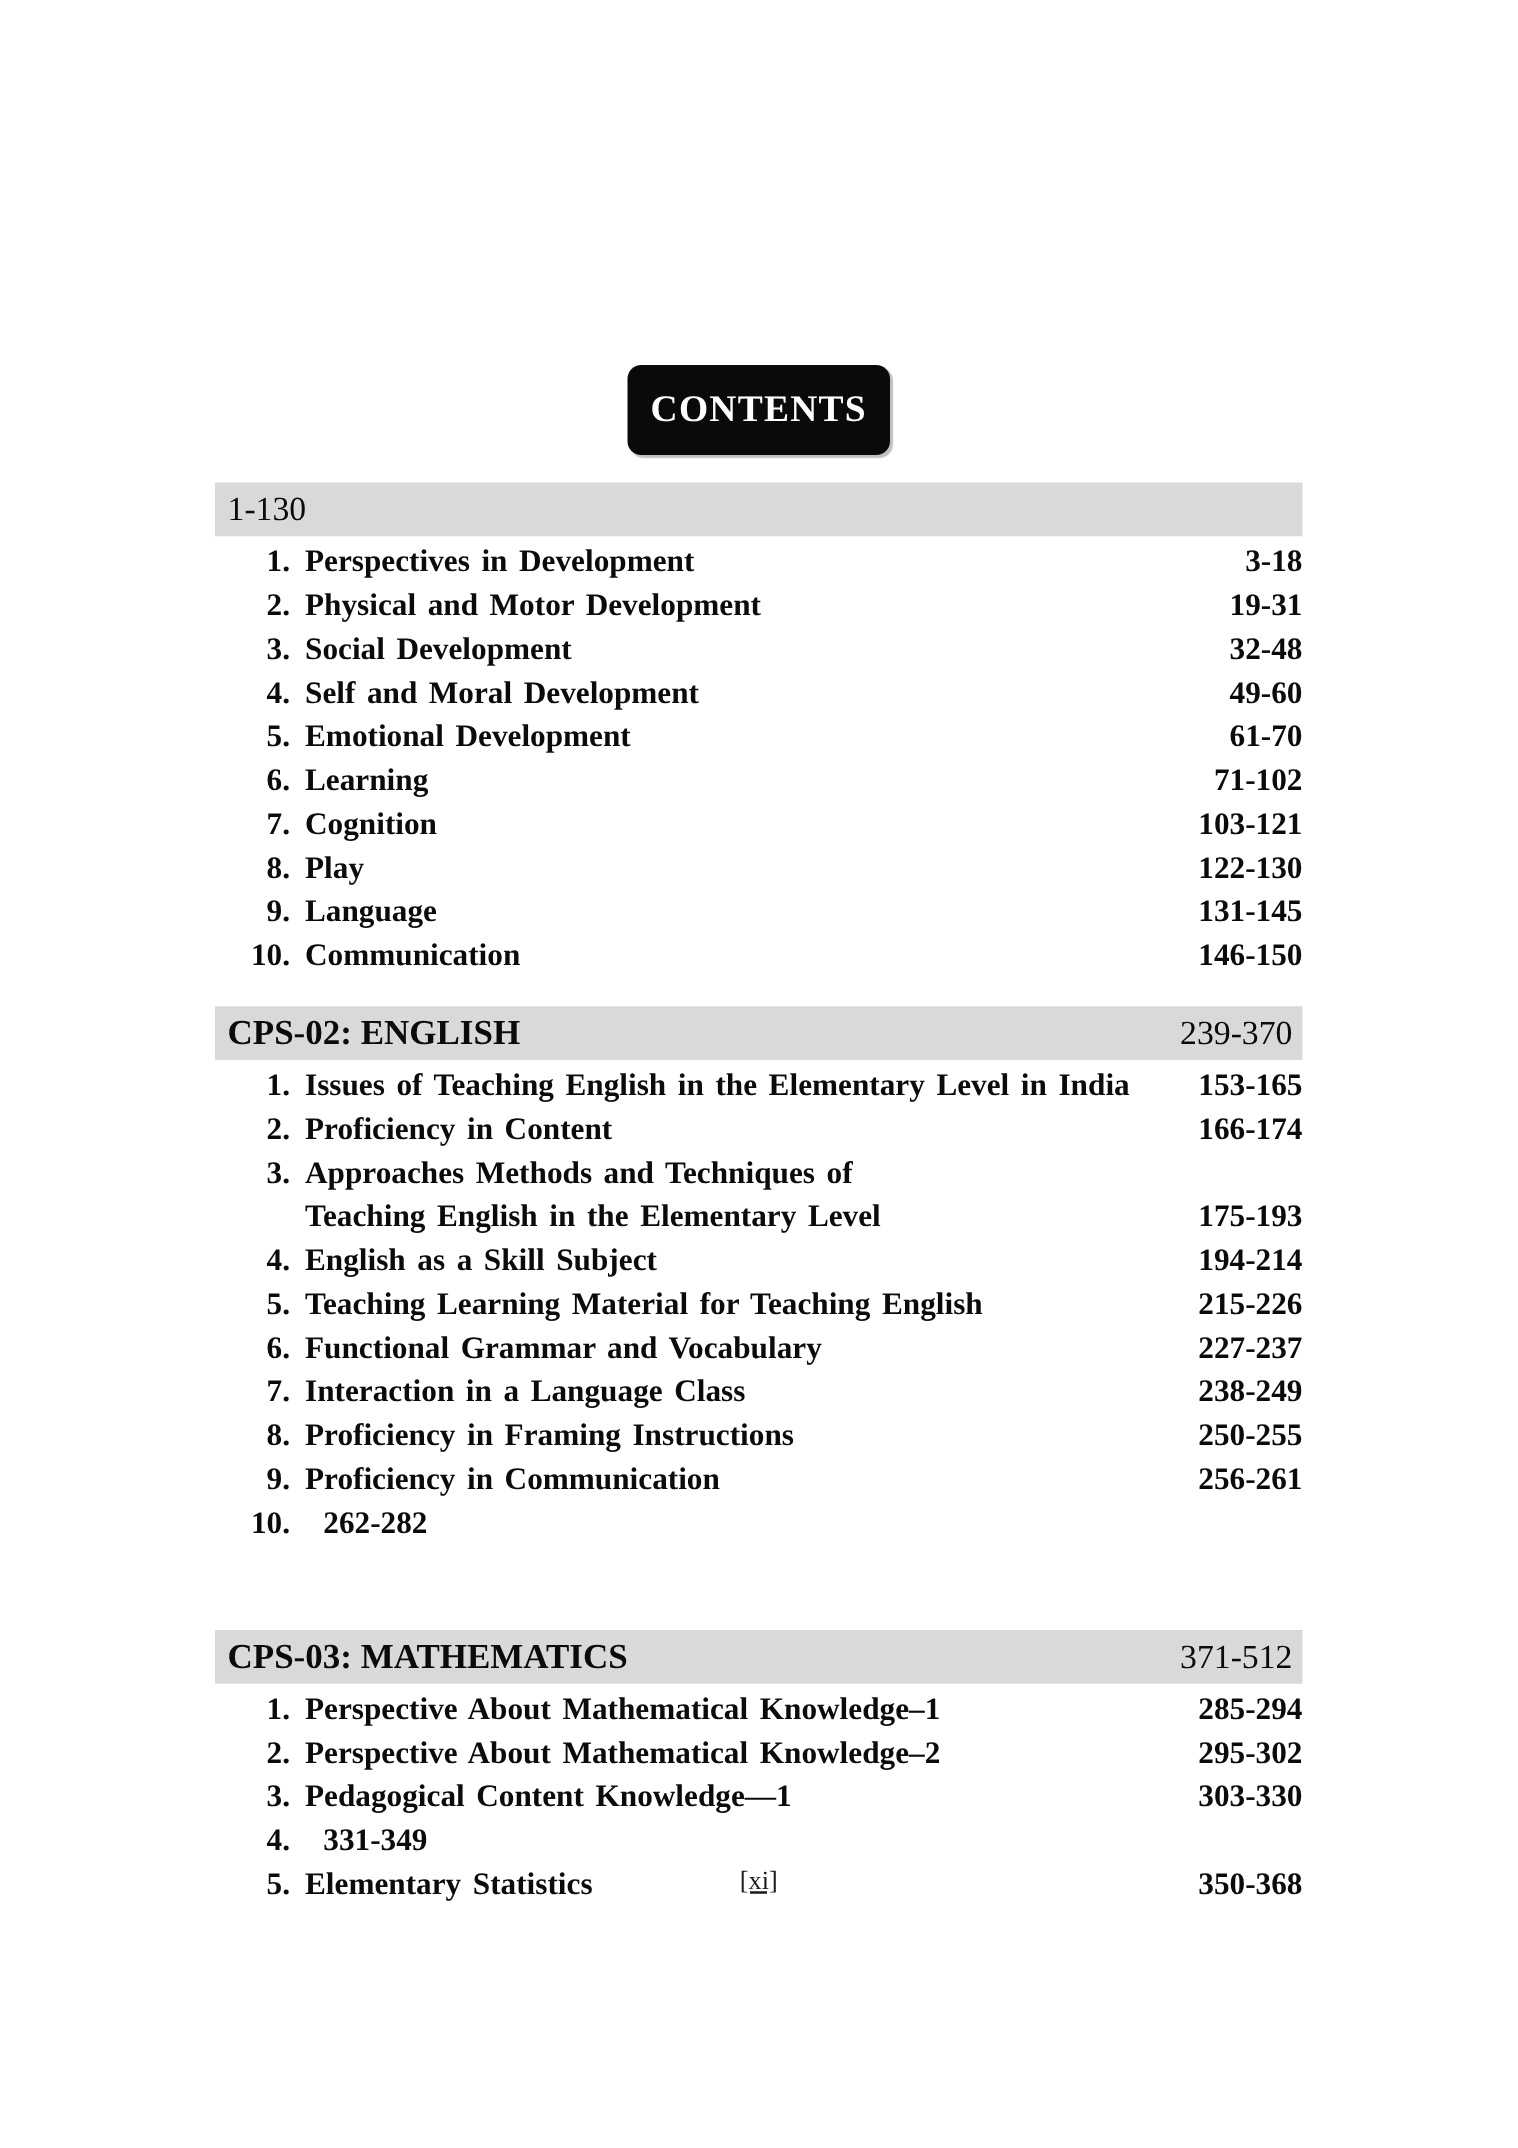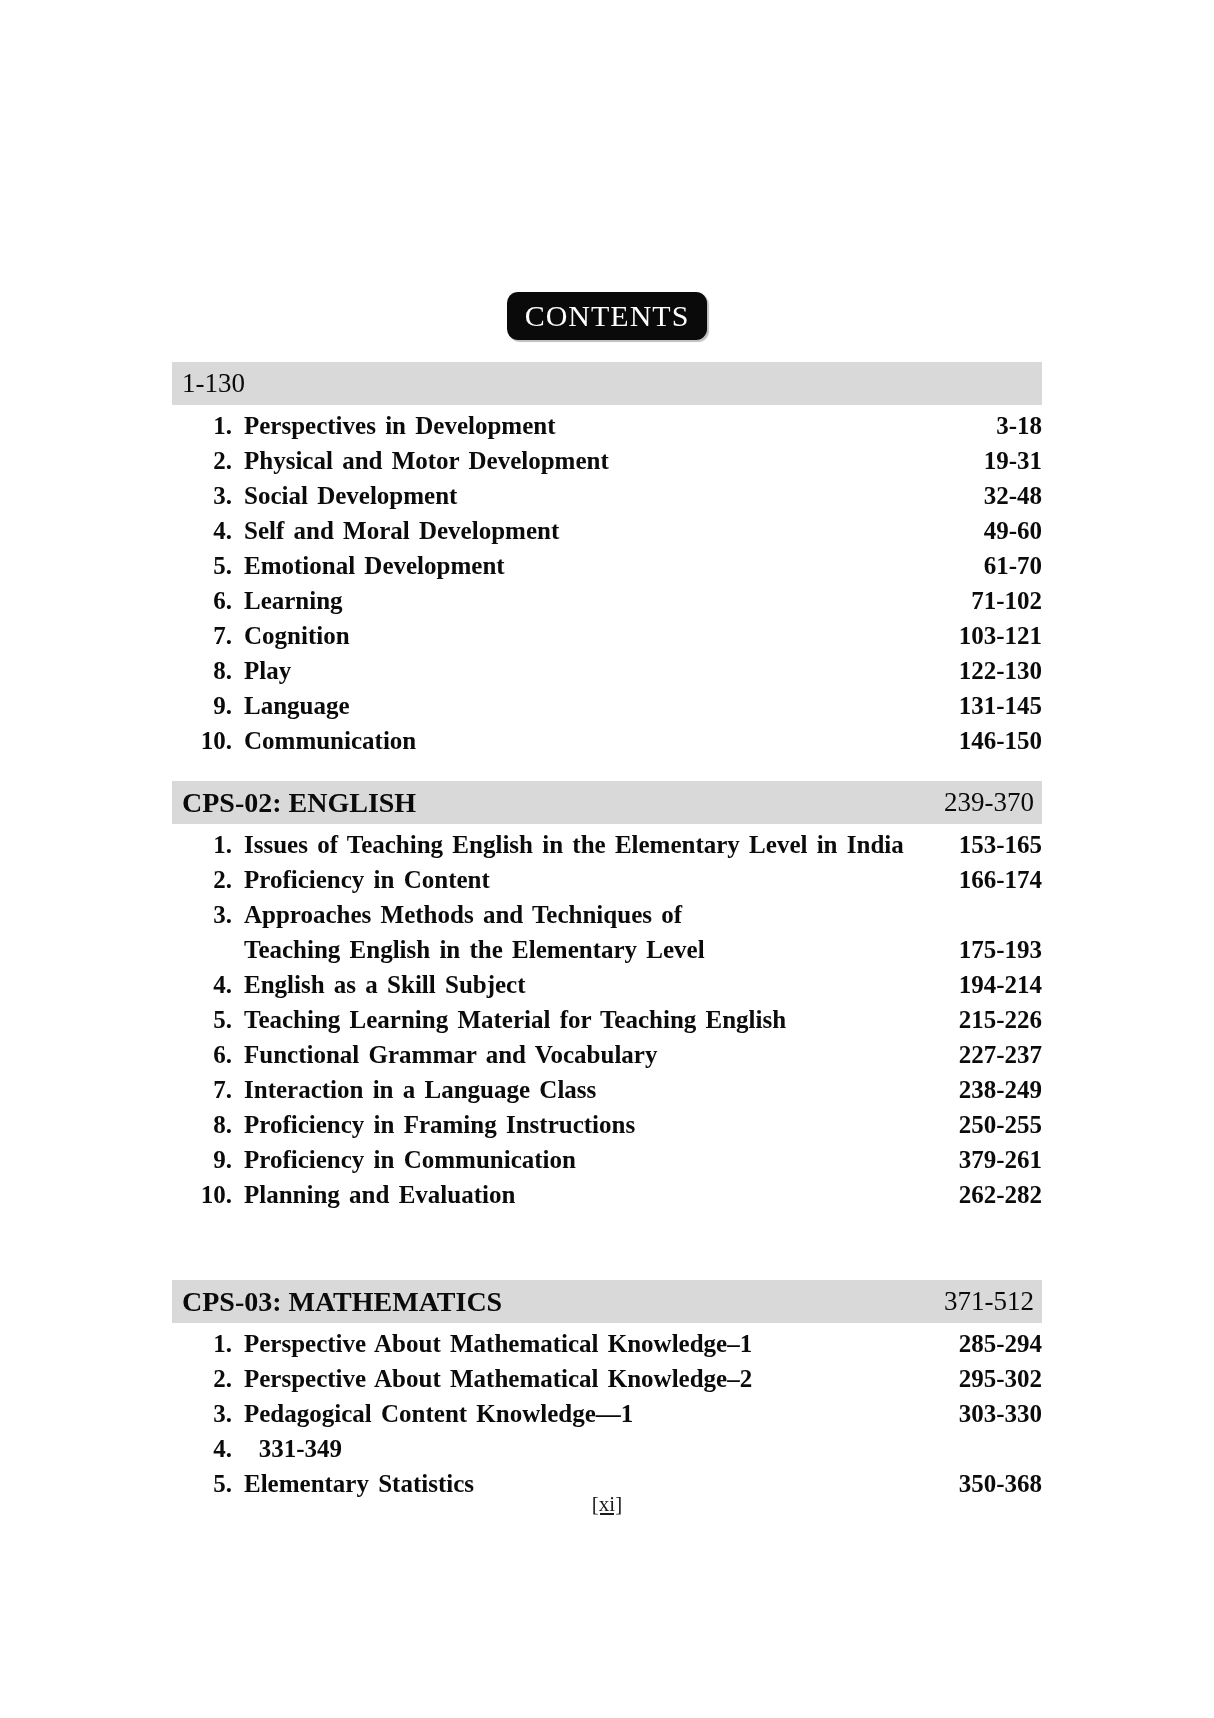--- a/index.html
+++ b/index.html
@@ -27,24 +27,24 @@
   }
   .badge-wrap {
     text-align: center;
     margin-bottom: 22px;
   }
   .contents-badge {
     display: inline-block;
     background: var(--badge-bg, #0a0a0a);
     color: var(--badge-text, #ffffff);
     font-size: 30px;
-    font-weight: normal;
+    font-weight: bold;
     line-height: 40px;
     height: 40px;
-    padding: 4px 18px;
+    padding: 16px 18px;
     border-radius: 11px;
     letter-spacing: 1px;
     box-shadow: 2px 2px 1px rgba(0,0,0,0.25);
   }
   .section { margin-top: 0; }
   .section + .section { margin-top: 17px; }
   .section:nth-of-type(3) { margin-top: 62px; }
   .section-header-bar {
     background: var(--bar-bg, #d9d9d9);
     height: 43px;
@@ -232,26 +232,25 @@
 
   <div class="chapter-row">
     <span class="chapter-number">8.</span>
     <span class="chapter-title">Proficiency in Framing Instructions</span>
     <span class="chapter-pages">250-255</span>
   </div>
 
   <div class="chapter-row">
     <span class="chapter-number">9.</span>
     <span class="chapter-title">Proficiency in Communication</span>
-    <span class="chapter-pages">379-261</span>
+    <span class="chapter-pages">256-261</span>
   </div>
 
   <div class="chapter-row">
     <span class="chapter-number">10.</span>
-    <span class="chapter-title">Planning and Evaluation</span>
     <span class="chapter-pages">262-282</span>
   </div>
 </div>
   </div>
 
   <div class="section">
     <div class="section-header-bar">
       <span class="section-heading">CPS-03: MATHEMATICS</span>
       <span class="section-pages">371-512</span>
     </div>

